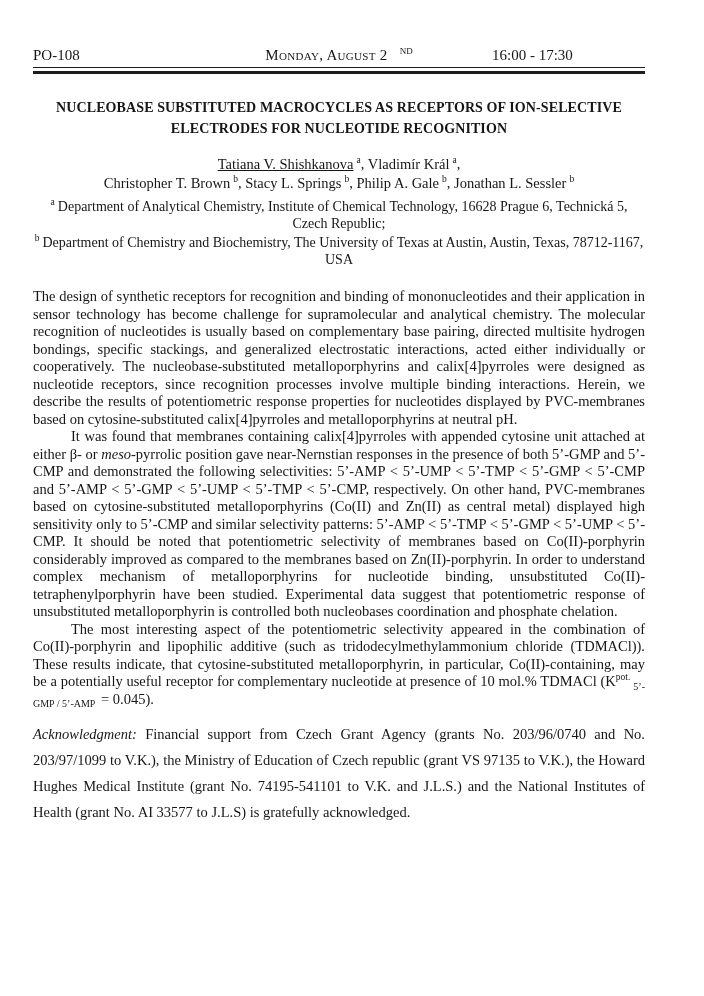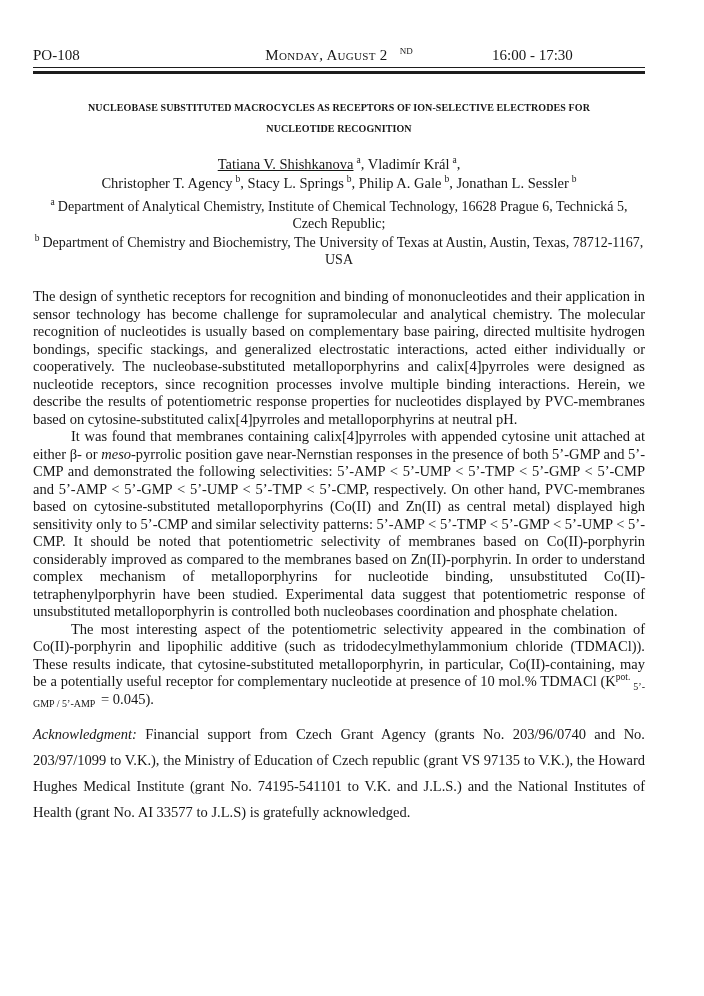--- a/index.html
+++ b/index.html
@@ -27,21 +27,21 @@
     margin-top: 3px;
     height: 3px;
     border-top: 1px solid #1d1d1d;
     border-bottom: 3px solid #1d1d1d;
   }
 
   
   .title {
     width: 570px;
     margin: 23px auto 0 auto;
-    font-size: 10px;
+    font-size: 14px;
     line-height: 21px;
     font-weight: bold;
     text-align: center;
     letter-spacing: 0.1px;
   }
   .authors {
     margin-top: 16px;
     text-align: center;
     font-size: 14.5px;
     line-height: 19px;
@@ -86,21 +86,21 @@
     <span class="day"><span class="sc">Monday, August 2</span><sup class="ord">nd</sup></span>
     <span class="time">16:00 - 17:30</span>
   </div>
 
   <div class="header-rule"></div>
 
   <h1 class="title">NUCLEOBASE SUBSTITUTED MACROCYCLES AS RECEPTORS OF ION-SELECTIVE ELECTRODES FOR NUCLEOTIDE RECOGNITION</h1>
 
   <div class="authors">
     <div><span class="underline">Tatiana V. Shishkanova</span><sup class="mark">a</sup><span>, Vladimír Král</span><sup class="mark">a</sup><span>,</span></div>
-    <div><span>Christopher T. Agency</span><sup class="mark">b</sup><span>, Stacy L. Springs</span><sup class="mark">b</sup><span>, Philip A. Gale</span><sup class="mark">b</sup><span>, Jonathan L. Sessler</span><sup class="mark">b</sup></div>
+    <div><span>Christopher T. Brown</span><sup class="mark">b</sup><span>, Stacy L. Springs</span><sup class="mark">b</sup><span>, Philip A. Gale</span><sup class="mark">b</sup><span>, Jonathan L. Sessler</span><sup class="mark">b</sup></div>
   </div>
 
   <div class="affiliations">
     <p class="affil"><sup class="mark">a</sup><span>Department of Analytical Chemistry, Institute of Chemical Technology, 16628 Prague 6, Technická 5, Czech Republic;</span></p>
     <p class="affil"><sup class="mark">b</sup><span>Department of Chemistry and Biochemistry, The University of Texas at Austin, Austin, Texas, 78712-1167, USA</span></p>
   </div>
 
   <div class="abstract">
     <p class="para">The design of synthetic receptors for recognition and binding of mononucleotides and their application in sensor technology has become challenge for supramolecular and analytical chemistry. The molecular recognition of nucleotides is usually based on complementary base pairing, directed multisite hydrogen bondings, specific stackings, and generalized electrostatic interactions, acted either individually or cooperatively. The nucleobase-substituted metalloporphyrins and calix[4]pyrroles were designed as nucleotide receptors, since recognition processes involve multiple binding interactions. Herein, we describe the results of potentiometric response properties for nucleotides displayed by PVC-membranes based on cytosine-substituted calix[4]pyrroles and metalloporphyrins at neutral pH.</p>
     <p class="para indent"><span>It was found that membranes containing calix[4]pyrroles with appended cytosine unit attached at either β- or </span><i>meso</i><span>-pyrrolic position gave near-Nernstian responses in the presence of both 5’-GMP and 5’-CMP and demonstrated the following selectivities: 5’-AMP &lt; 5’-UMP &lt; 5’-TMP &lt; 5’-GMP &lt; 5’-CMP and 5’-AMP &lt; 5’-GMP &lt; 5’-UMP &lt; 5’-TMP &lt; 5’-CMP, respectively. On other hand, PVC-membranes based on cytosine-substituted metalloporphyrins (Co(II) and Zn(II) as central metal) displayed high sensitivity only to 5’-CMP and similar selectivity patterns: 5’-AMP &lt; 5’-TMP &lt; 5’-GMP &lt; 5’-UMP &lt; 5’-CMP. It should be noted that potentiometric selectivity of membranes based on Co(II)-porphyrin considerably improved as compared to the membranes based on Zn(II)-porphyrin. In order to understand complex mechanism of metalloporphyrins for nucleotide binding, unsubstituted Co(II)-tetraphenylporphyrin have been studied. Experimental data suggest that potentiometric response of unsubstituted metalloporphyrin is controlled both nucleobases coordination and phosphate chelation.</span></p>

